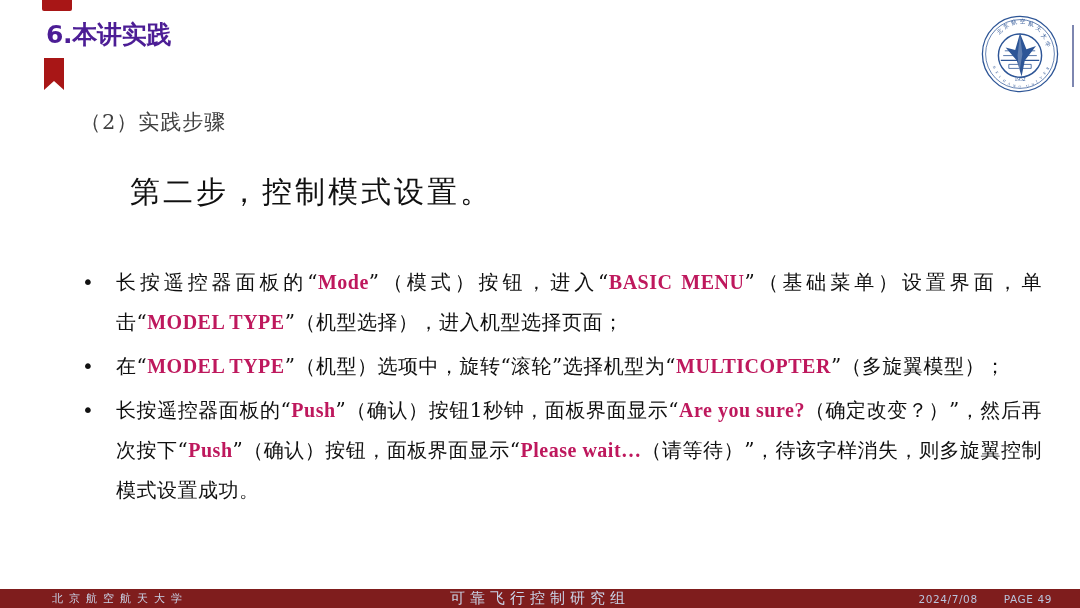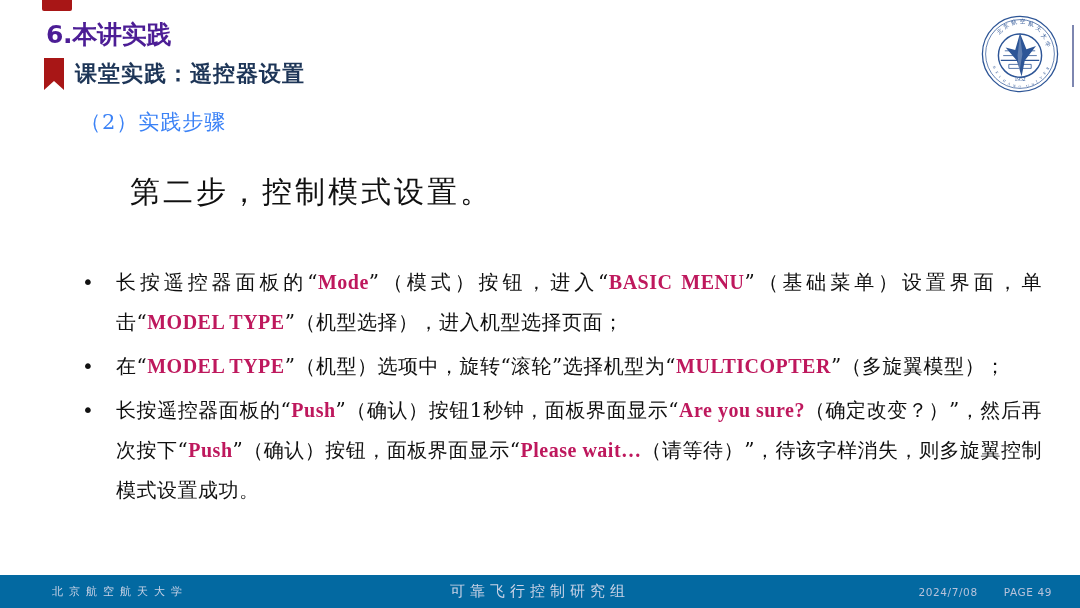--- a/index.html
+++ b/index.html
@@ -39,21 +39,21 @@
   .logo-zone{
     position:absolute; right:6px; top:14px;
     display:flex; align-items:center; gap:12px; height:84px;
   }
   .logo-sep{ width:2px; height:62px; background:#7d86b0; }
 
   
   .sub-head{
     position:absolute; left:80px; top:108px;
     font-family:"DejaVu Serif", serif;
-    font-size:21px; color:#3b82f6; white-space:nowrap; letter-spacing:1px;
+    font-size:21px; color:#404040; white-space:nowrap; letter-spacing:1px;
   }
   .step-line{
     position:absolute; left:130px; top:172px;
     font-family:"DejaVu Serif", serif;
     font-size:30px; color:#101010; white-space:nowrap; letter-spacing:3px;
   }
 
   .bullets{
     position:absolute; left:82px; top:262px; width:960px;
   }
@@ -73,22 +73,22 @@
     letter-spacing:0.5px; text-align:justify;
   }
   .en{
     color:#be185d; font-weight:bold;
     font-family:"Liberation Serif", serif;
     letter-spacing:0.5px;
   }
 
   
   .footer{
-    position:absolute; left:0; bottom:0; width:1080px; height:33px;
-    background:#0369a1;
+    position:absolute; left:0; bottom:0; width:1080px; height:19px;
+    background:#7f1d1d;
     display:flex; align-items:center;
   }
   .ft-left{
     position:absolute; left:52px;
     font-family:"DejaVu Sans", sans-serif;
     font-size:11px; color:#c9d2e6; letter-spacing:6px; white-space:nowrap;
   }
   .ft-center{
     position:absolute; left:50%; transform:translateX(-50%);
     font-family:"DejaVu Sans", sans-serif;
@@ -107,21 +107,20 @@
 <div class="top-tab"></div>
 
 <div class="hdr-title">6.本讲实践</div>
 
 <div class="hdr-sub-wrap">
   <span class="flag-icon">
     <svg width="20" height="32" viewBox="0 0 20 32">
       <path d="M0 0 H20 V32 L10 23 L0 32 Z" fill="#a81616"></path>
     </svg>
   </span>
-  <span class="hdr-sub">课堂实践：遥控器设置</span>
 </div>
 
 <div class="logo-zone">
   <span>
     <svg width="80" height="80" viewBox="0 0 100 100">
       <circle cx="50" cy="50" r="47" fill="none" stroke="#2d5596" stroke-width="1.6"></circle>
       <circle cx="50" cy="50" r="43" fill="none" stroke="#2d5596" stroke-width="0.9"></circle>
       <circle cx="50" cy="52" r="27" fill="none" stroke="#2d5596" stroke-width="1.8"></circle>
       <path d="M26 58 h48" stroke="#2d5596" stroke-width="1.4"></path>
       <path d="M29 52 h42" stroke="#2d5596" stroke-width="1"></path>

